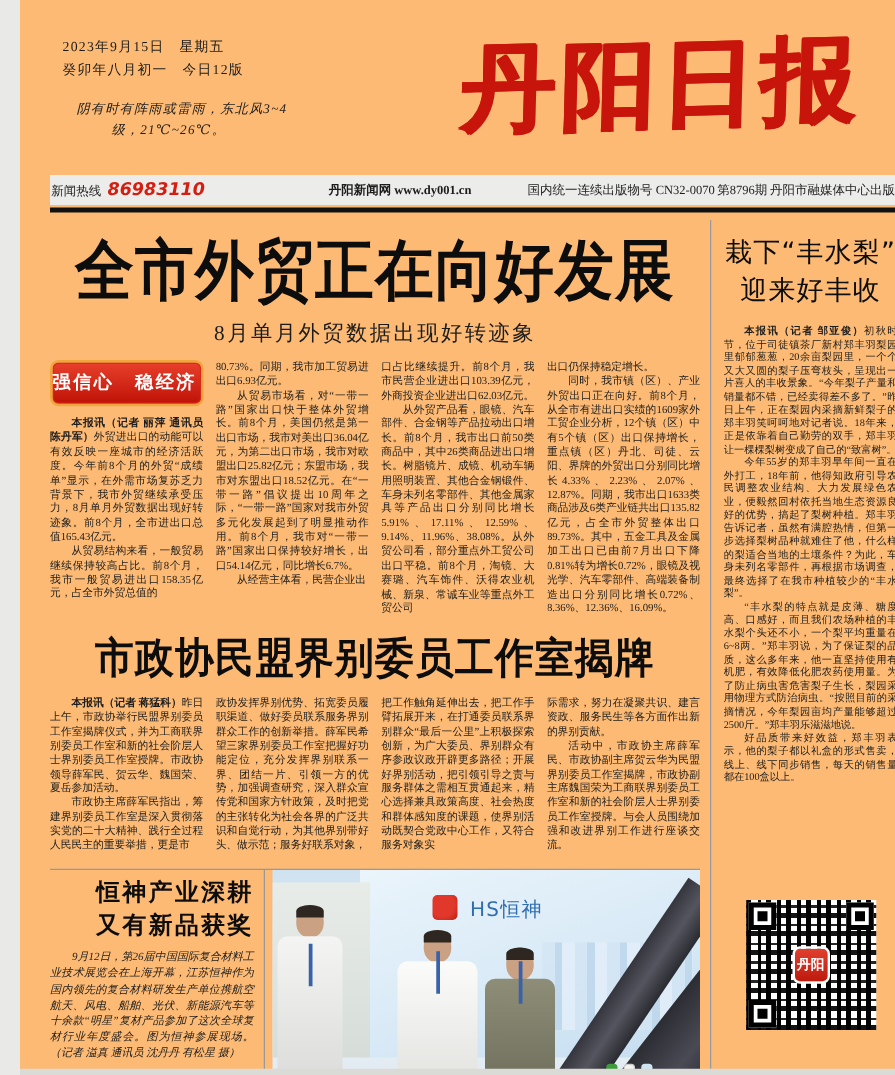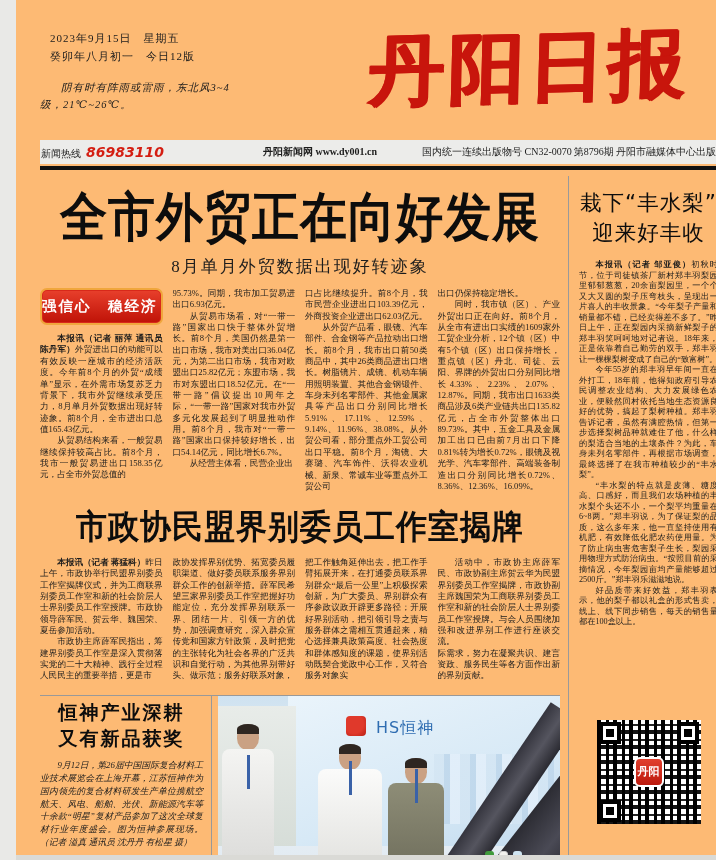--- a/index.html
+++ b/index.html
@@ -3,21 +3,21 @@
 <meta charset="utf-8">
 <style>
   * { margin:0; padding:0; box-sizing:border-box; }
   html,body { width:716px; height:860px; }
   body { background:#e9e9e7; font-family:"Liberation Serif","DejaVu Serif",serif; color:#1c1c1c; }
   .page { position:relative; width:716px; height:860px; background:#fdba74; overflow:hidden; padding:22px 14px 0 24px;margin-left:16px; }
 
   
   .header { position:relative; height:112px; }
   .dateblock { position:absolute; left:10px; top:8px; width:210px; font-size:11px; line-height:1.6; letter-spacing:1px; }
-  .weather { position:absolute; left:0px; top:58px; width:190px; font-size:10.5px; font-style:italic; line-height:1.6; text-indent:2em; letter-spacing:1px; }
+  .weather { position:absolute; left:0px; top:58px; width:190px; font-size:10.5px; font-style:italic; line-height:1.6; text-indent:2em; letter-spacing:1px;text-align:center; }
   .masthead { position:absolute; left:278px; top:-4px; width:420px; text-align:center;
               font-family:"DejaVu Serif",serif; font-weight:bold; font-size:76px; line-height:1.3;
               color:#c8150c; transform:rotate(-1.5deg) skewX(-3deg);
               text-shadow:1px 0 #c8150c, 0 1px #c8150c, 2px 1px #c8150c; letter-spacing:4px; }
 
   
   .infobar { position:relative; height:24px; background:#ececea; display:flex; align-items:center; font-size:10px; margin-top:6px; }
   .hotline { display:flex; align-items:baseline; gap:5px; padding-left:1px; width:180px; }
   .hotline .lbl { font-size:10px; }
   .hotline .num { font-family:"DejaVu Sans",sans-serif; font-weight:bold; font-style:italic; font-size:14px; color:#d41e12; letter-spacing:0px; }
@@ -44,21 +44,21 @@
   .boldlead { font-weight:bold; }
 
   
   .s2-headline { font-family:"DejaVu Sans",sans-serif; font-weight:900; font-size:31px; text-align:center;
                  letter-spacing:1px; margin-top:12px; transform:scaleY(1.08); white-space:nowrap; color:#0d0d0d; }
   .s2-cols { display:flex; gap:10px; margin-top:9px; height:132px; overflow:hidden; }
 
   
   .bottomzone { display:flex; margin-top:6px; border-top:1px solid #999; height:212px; }
   .s3 { width:172px; padding:6px 8px 0 0; border-right:1px solid #999; }
-  .s3-headline { font-family:Liberation Mono, monospace; font-weight:900; font-size:19px; text-align:center; line-height:1.35; letter-spacing:2px; color:#0d0d0d; }
+  .s3-headline { font-family:Liberation Sans, sans-serif; font-weight:900; font-size:19px; text-align:right; line-height:1.35; letter-spacing:2px; color:#0d0d0d; }
   .s3-body { font-size:8.8px; font-style:italic; line-height:1.45; text-align:justify; margin-top:6px; text-indent:2em; }
   .staff { margin-top:10px; font-size:9.5px; line-height:1.7; padding-left:26px; letter-spacing:1px; }
 
   
   .photo { position:relative; flex:1; margin-left:6px; overflow:hidden; background:linear-gradient(180deg,#cfe2f0 0%,#e8f1f8 45%,#dfe7ee 100%); }
   .backdrop { position:absolute; left:70px; top:0; right:0; height:150px; background:linear-gradient(160deg,#eaf4fb 0%,#d7e9f6 60%,#c4dcef 100%); }
   .skyline { position:absolute; right:6px; top:58px; width:120px; height:70px;
              background:repeating-linear-gradient(90deg,#d3e5f3 0 10px,#bcd5ea 10px 16px,#e3effa 16px 26px); opacity:.8; }
   .hs-logo { position:absolute; left:158px; top:22px; font-family:"DejaVu Sans",sans-serif; font-weight:normal; font-size:16px; color:#2f6db1; letter-spacing:1px; }
   .hs-mark { position:absolute; left:128px; top:20px; width:20px; height:20px; background:radial-gradient(circle at 40% 40%,#e0392b 55%,#b81f13 100%); border-radius:4px; }
@@ -131,21 +131,21 @@
       <div>
         <div class="lead-headline">全市外贸正在向好发展</div>
         <div class="lead-subhead">8月单月外贸数据出现好转迹象</div>
         <div class="lead-cols">
           <div class="col">
             <div class="badge">强信心　稳经济　促发展</div>
             <p><span class="boldlead">本报讯（记者 丽萍 通讯员 陈丹军）</span><span>外贸进出口的动能可以有效反映一座城市的经济活跃度。今年前8个月的外贸“成绩单”显示，在外需市场复苏乏力背景下，我市外贸继续承受压力，8月单月外贸数据出现好转迹象。前8个月，全市进出口总值165.43亿元。</span></p>
             <p>从贸易结构来看，一般贸易继续保持较高占比。前8个月，我市一般贸易进出口158.35亿元，占全市外贸总值的</p>
           </div>
           <div class="col">
-            <p style="text-indent:0">95.73%。同期，我市加工贸易进出口6.93亿元。</p>
+            <p style="text-indent:0">80.73%。同期，我市加工贸易进出口6.93亿元。</p>
             <p>从贸易市场看，对“一带一路”国家出口快于整体外贸增长。前8个月，美国仍然是第一出口市场，我市对美出口36.04亿元，为第二出口市场，我市对欧盟出口25.82亿元；东盟市场，我市对东盟出口18.52亿元。在“一带一路”倡议提出10周年之际，“一带一路”国家对我市外贸多元化发展起到了明显推动作用。前8个月，我市对“一带一路”国家出口保持较好增长，出口54.14亿元，同比增长6.7%。</p>
             <p>从经营主体看，民营企业出</p>
           </div>
           <div class="col">
             <p style="text-indent:0">口占比继续提升。前8个月，我市民营企业进出口103.39亿元，外商投资企业进出口62.03亿元。</p>
             <p>从外贸产品看，眼镜、汽车部件、合金钢等产品拉动出口增长。前8个月，我市出口前50类商品中，其中26类商品进出口增长。树脂镜片、成镜、机动车辆用照明装置、其他合金钢锻件、车身未列名零部件、其他金属家具等产品出口分别同比增长5.91%、17.11%、12.59%、9.14%、11.96%、38.08%。从外贸公司看，部分重点外工贸公司出口平稳。前8个月，淘镜、大赛璐、汽车饰件、沃得农业机械、新泉、常诚车业等重点外工贸公司</p>
           </div>
           <div class="col">
             <p style="text-indent:0">出口仍保持稳定增长。</p>
             <p>同时，我市镇（区）、产业外贸出口正在向好。前8个月，从全市有进出口实绩的1609家外工贸企业分析，12个镇（区）中有5个镇（区）出口保持增长，重点镇（区）丹北、司徒、云阳、界牌的外贸出口分别同比增长4.33%、2.23%、2.07%、12.87%。同期，我市出口1633类商品涉及6类产业链共出口135.82亿元，占全市外贸整体出口89.73%。其中，五金工具及金属加工出口已由前7月出口下降0.81%转为增长0.72%，眼镜及视光学、汽车零部件、高端装备制造出口分别同比增长0.72%、8.36%、12.36%、16.09%。</p>
@@ -160,22 +160,22 @@
             <p><span class="boldlead">本报讯（记者 蒋猛科）</span><span>昨日上午，市政协举行民盟界别委员工作室揭牌仪式，并为工商联界别委员工作室和新的社会阶层人士界别委员工作室授牌。市政协领导薛军民、贺云华、魏国荣、夏岳参加活动。</span></p>
             <p>市政协主席薛军民指出，筹建界别委员工作室是深入贯彻落实党的二十大精神、践行全过程人民民主的重要举措，更是市</p>
           </div>
           <div class="col">
             <p style="text-indent:0">政协发挥界别优势、拓宽委员履职渠道、做好委员联系服务界别群众工作的创新举措。薛军民希望三家界别委员工作室把握好功能定位，充分发挥界别联系一界、团结一片、引领一方的优势，加强调查研究，深入群众宣传党和国家方针政策，及时把党的主张转化为社会各界的广泛共识和自觉行动，为其他界别带好头、做示范；服务好联系对象，</p>
           </div>
           <div class="col">
             <p style="text-indent:0">把工作触角延伸出去，把工作手臂拓展开来，在打通委员联系界别群众“最后一公里”上积极探索创新，为广大委员、界别群众有序参政议政开辟更多路径；开展好界别活动，把引领引导之责与服务群体之需相互贯通起来，精心选择兼具政策高度、社会热度和群体感知度的课题，使界别活动既契合党政中心工作，又符合服务对象实</p>
           </div>
           <div class="col">
+            <p style="text-indent:0">际需求，努力在凝聚共识、建言资政、服务民生等各方面作出新的界别贡献。</p>
             <p>活动中，市政协主席薛军民、市政协副主席贺云华为民盟界别委员工作室揭牌，市政协副主席魏国荣为工商联界别委员工作室和新的社会阶层人士界别委员工作室授牌。与会人员围绕加强和改进界别工作进行座谈交流。</p>
-            <p style="text-indent:0">际需求，努力在凝聚共识、建言资政、服务民生等各方面作出新的界别贡献。</p>
           </div>
         </div>
       </div>
 
       <div class="bottomzone">
         <div class="s3">
           <div class="s3-headline">
             <div>恒神产业深耕</div>
             <div>又有新品获奖</div>
           </div>

